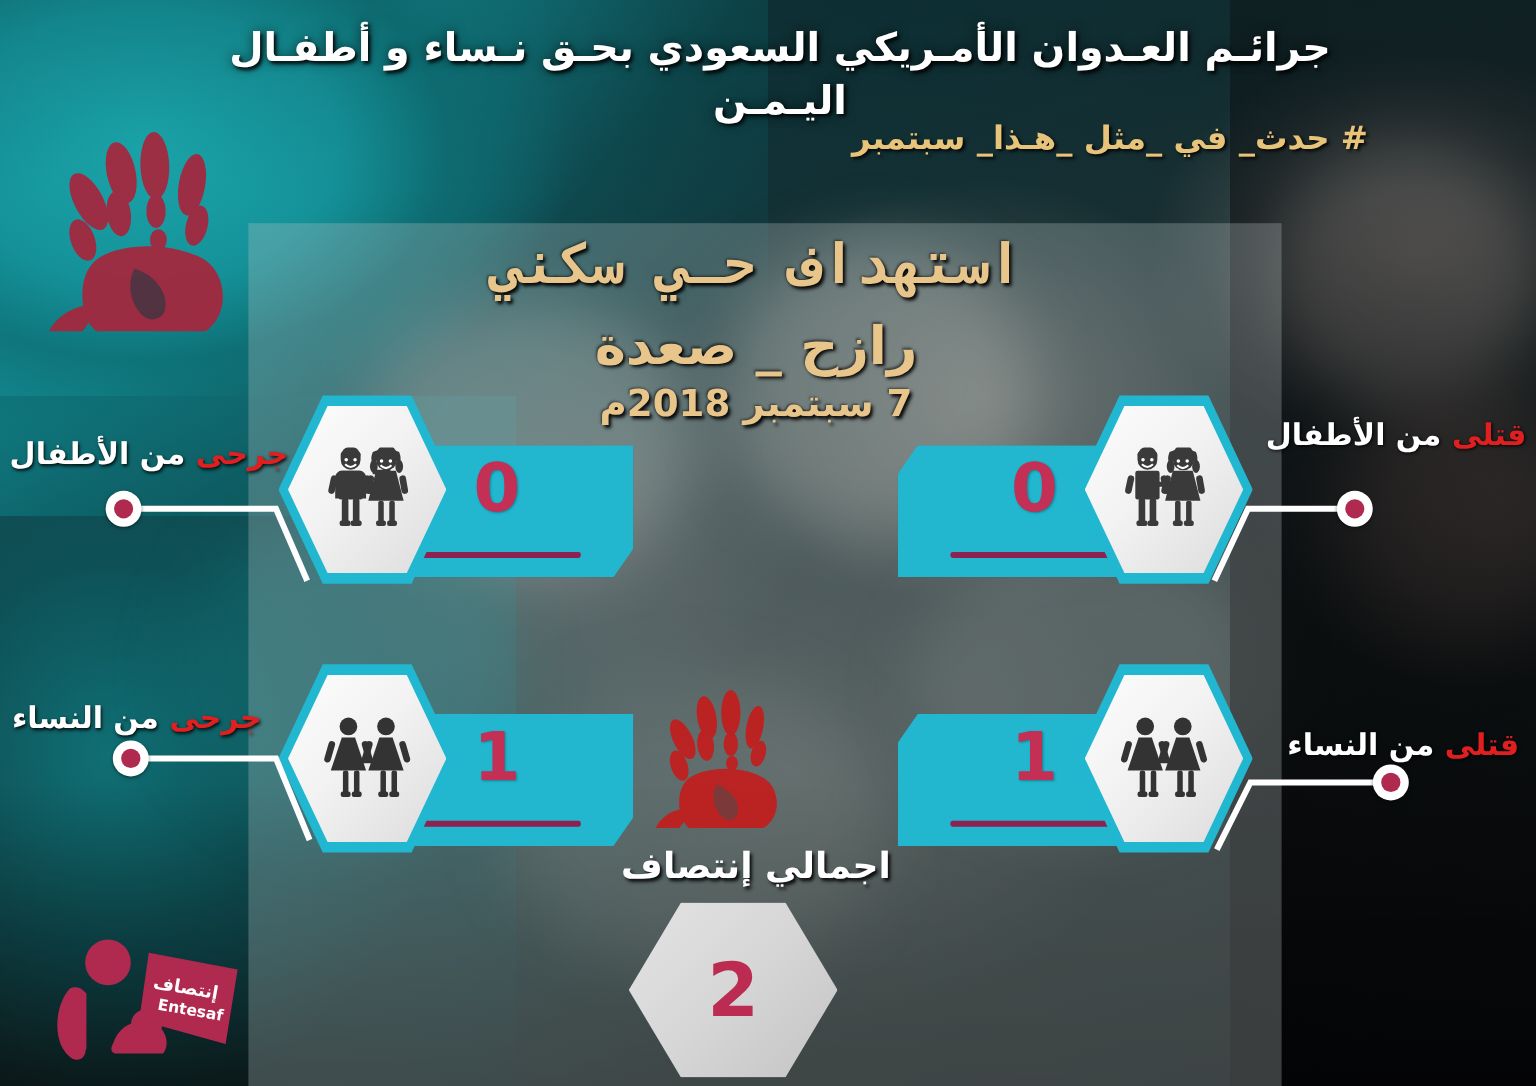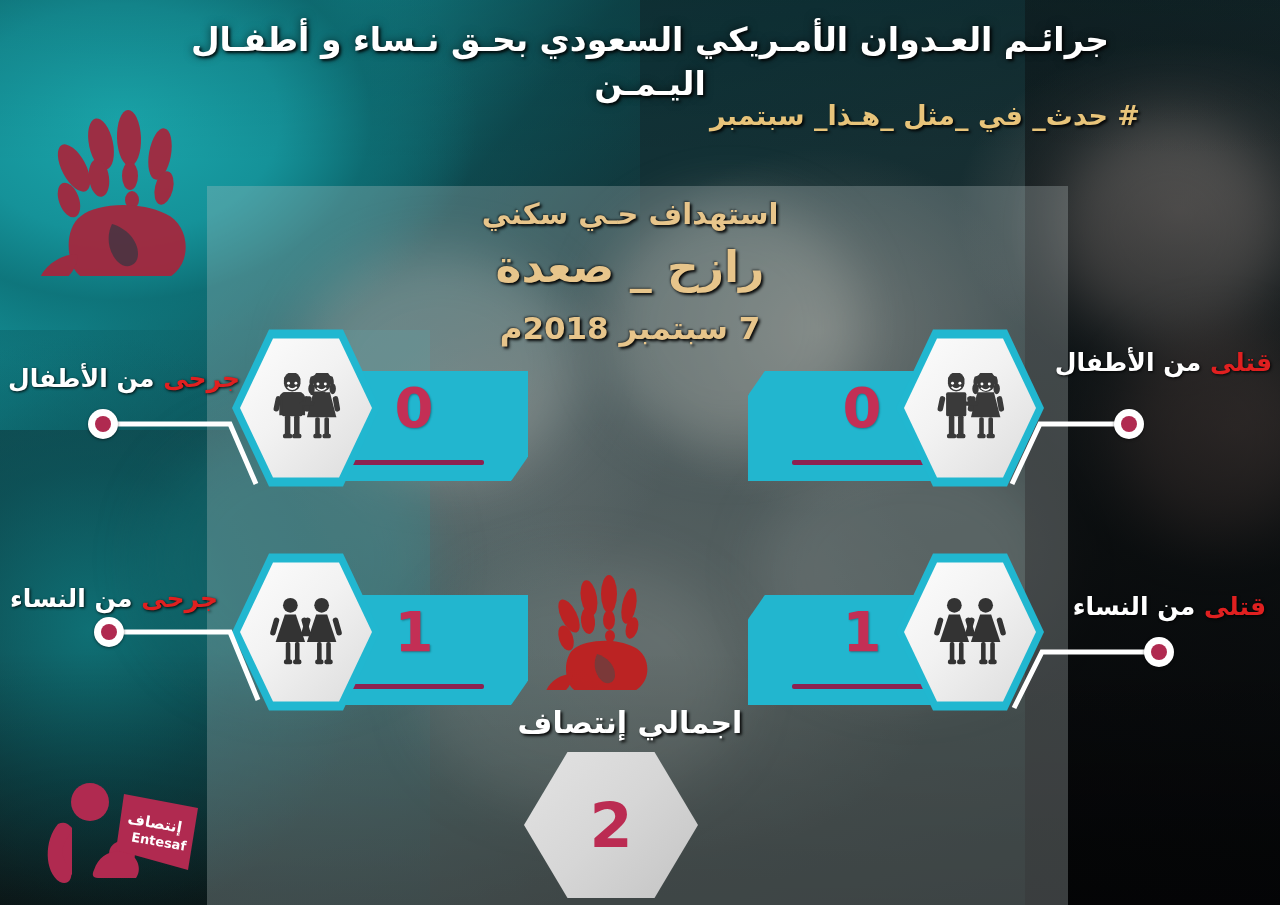--- a/index.html
+++ b/index.html
@@ -82,23 +82,23 @@
   }
 
   
   .event-block{
     position:absolute; left:350px; top:196px; width:560px;
     direction:rtl; text-align:center; z-index:7;
     color:#e7c58b;
     font-weight:bold;
     text-shadow:2px 2px 3px rgba(0,0,0,.95), -1px -1px 2px rgba(0,0,0,.5);
   }
-  .event-line1{ font-size:29px; letter-spacing:2px; line-height:1.25; }
+  .event-line1{ font-size:46px; letter-spacing:2px; line-height:1.25;font-family:Liberation Mono, monospace; }
   .event-line2{ font-size:44px; letter-spacing:1px; line-height:1.3; margin-top:6px; }
-  .event-line3{ font-size:31px; letter-spacing:1px; line-height:1.3; margin-top:13px; }
+  .event-line3{ font-size:31px; letter-spacing:1px; line-height:1.3; margin-top:0; }
 
   
   .badge{
     position:absolute; z-index:8; width:292px; height:160px;
   }
   .badge .plate{
     position:absolute; top:43px; width:210px; height:110px;
     background:#22b6cf;
     box-shadow:0 3px 5px rgba(0,0,0,.35);
   }
@@ -444,21 +444,21 @@
 </div>
 
 <div class="side-label" style="right:8px;top:348px;">
   <span class="kw">قتلى</span><span class="rest"> من الأطفال</span>
 </div>
 
 <div class="side-label" style="left:10px;top:584px;">
   <span class="kw">جرحى</span><span class="rest"> من النساء</span>
 </div>
 
-<div class="side-label" style="right:14px;top:592px;">
+<div class="side-label" style="right:14px;top:606px;">
   <span class="kw">قتلى</span><span class="rest"> من النساء</span>
 </div>
 
 <div class="total-label">اجمالي إنتصاف</div>
 <div class="total-hex">
   <div class="shape"></div>
   <div class="num">2</div>
 </div>
 
 <div class="logo">

